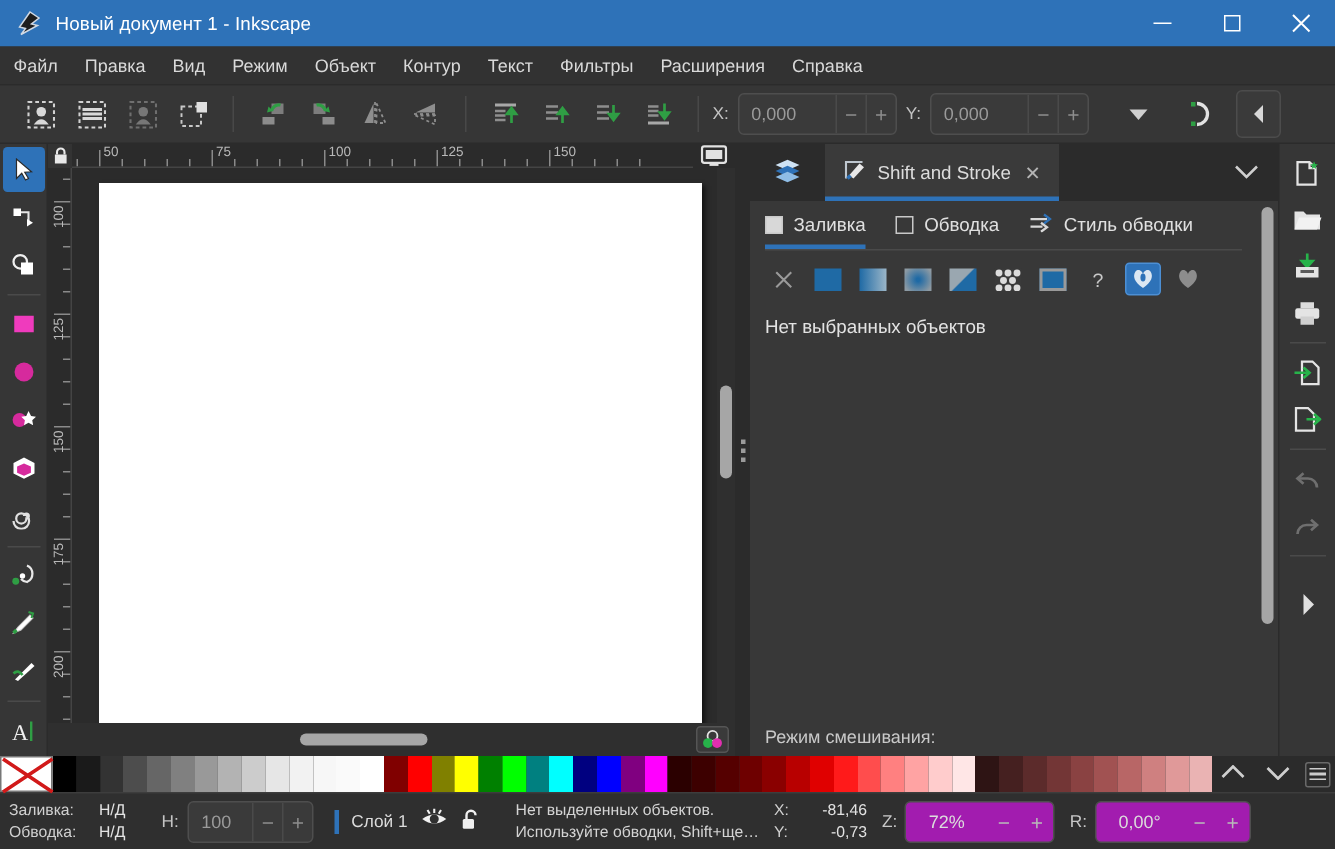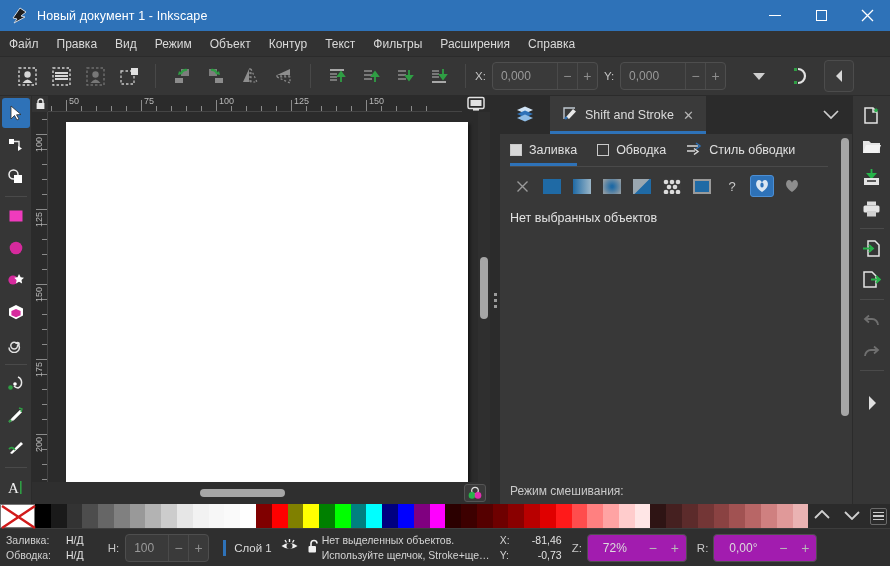--- a/index.html
+++ b/index.html
@@ -150,21 +150,21 @@
                border-top:1px solid #3d3d3d; padding-left:6px; }
   .fs-block { display:flex; flex-direction:column; font-size:10.5px; line-height:1.35; color:#d0d0d0; }
   .fs-row { display:flex; gap:4px; }
   .fs-key { width:56px; }
   .fs-val { color:#e3e3e3; }
   .opacity-wrap { display:flex; align-items:center; margin-left:24px; }
   .layer-wrap { display:flex; align-items:center; gap:8px; margin-left:14px; }
   .layer-bar { width:3px; height:16px; background:#2e72b8; }
   .layer-name { font-size:11.5px; color:#dcdcdc; }
   .status-msg { display:flex; flex-direction:column; font-size:10.5px; line-height:1.35;
-                color:#d4d4d4; margin-left:0; max-width:186px; }
+                color:#d4d4d4; margin-left:22px; max-width:186px; }
   .coords-block { display:flex; flex-direction:column; font-size:10.5px; line-height:1.35; margin-left:10px; color:#d0d0d0;}
   .coords-row { display:flex; gap:6px; }
   .coords-row b { font-weight:normal; width:10px; }
   .coords-row span { width:46px; text-align:right; color:#e3e3e3;}
   .zr { display:flex; align-items:center; gap:5px; margin-left:10px; }
   .zr-label { font-size:11.5px; color:#c8c8c8; }
   .zspin { display:flex; align-items:center; height:28px; background:#a21caf; border:1px solid #4e4e4e;
            border-radius:4px; }
   .zspin .v { width:54px; text-align:center; font-size:12px; color:#dcdcdc; }
   .zspin .sbtn { width:22px; height:26px; display:flex; align-items:center; justify-content:center; color:#b9b9b9; font-size:14px;}
@@ -816,21 +816,21 @@
       <span>
         <svg width="15" height="15" viewBox="0 0 15 15">
           <path d="M4 7 V4.5 a3 3 0 0 1 6 0" fill="none" stroke="#f0f0f0" stroke-width="1.6"></path>
           <rect x="1.5" y="7" width="7.5" height="6.5" rx="1" fill="#f0f0f0"></rect>
         </svg>
       </span>
     </div>
 
     <div class="status-msg">
       <span>Нет выделенных объектов.</span>
-      <span>Используйте щелчок, Stroke+ще…</span>
+      <span>Используйте обводки, Shift+ще…</span>
     </div>
 
     <div class="coords-block">
       <div class="coords-row">
         <b>X:</b>
         <span>-81,46</span>
       </div>
       <div class="coords-row">
         <b>Y:</b>
         <span>-0,73</span>

